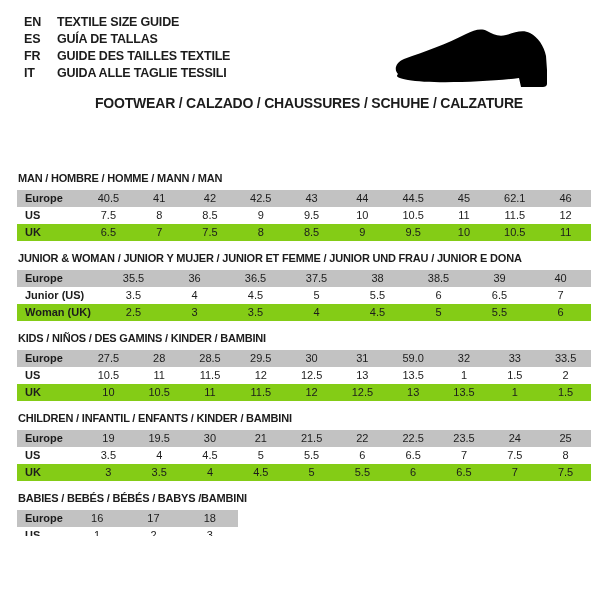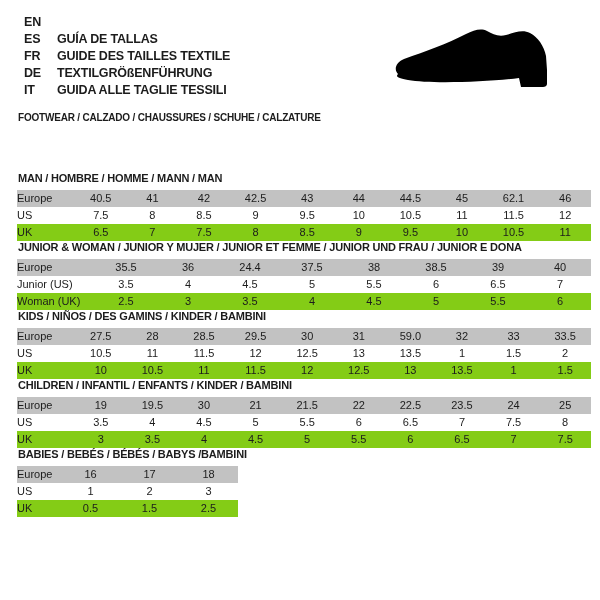--- a/index.html
+++ b/index.html
@@ -9,73 +9,70 @@
     background:#ffffff;
     font-family:"Liberation Sans", sans-serif;
     color:#1c1c1c;
     overflow:hidden;
   }
   
   .top{position:relative;padding-top:14px;height:113px;}
   .langs{margin-left:24px;}
   .lang-row{display:flex;font-weight:700;font-size:12.5px;line-height:17px;letter-spacing:-0.2px;}
   .lang-code{width:33px;flex:0 0 33px;}
-  .category{margin:13px 0 4px 18px;font-weight:700;font-size:10px;letter-spacing:-0.2px;}
+  .category{margin:13px 0 4px 18px;font-weight:700;font-size:14px;letter-spacing:-0.2px;text-align:center;}
   .shoe{position:absolute;top:24px;left:392px;width:180px;height:75px;}
   .shoe svg{display:block;width:100%;height:100%;}
   
   .sections{margin-top:45px;}
-  .section{}
+  .section{margin-bottom:11px;}
   .section-title{
     margin:0 0 5px 18px;
     font-size:11px;line-height:13px;font-weight:700;letter-spacing:-0.2px;
     white-space:nowrap;
   }
   table.size-table{
     border-collapse:collapse;border-spacing:0;
     table-layout:fixed;
     margin-left:17px;
     width:574px;
   }
   table.size-table.small{width:221px;}
   table.size-table td{
     height:17px;padding:0;
     font-size:11px;line-height:17px;
     text-align:center;vertical-align:middle;
     white-space:nowrap;
     font-weight:400;
   }
   table.size-table td.label{
-    text-align:left;width:58px;
+    text-align:left;padding-left:8px;width:58px;font-weight:bold;
   }
   table.size-table.wide-label td.label{width:78px;}
   table.size-table.small td.label{width:44px;}
   tr.head td{background:#c2c2c2;}
   tr.stripe td{background:#84cc16;}
 </style>
 </head>
 <body>
 
 <div class="page">
   <div class="top">
     <div class="langs">
         <div class="lang-row">
           <span class="lang-code">EN</span>
+          <span class="lang-text">TEXTILE SIZE GUIDE</span>
         </div>
         <div class="lang-row">
           <span class="lang-code">ES</span>
           <span class="lang-text">GUÍA DE TALLAS</span>
         </div>
         <div class="lang-row">
           <span class="lang-code">FR</span>
           <span class="lang-text">GUIDE DES TAILLES TEXTILE</span>
-        </div>
-        <div class="lang-row">
-          <span class="lang-code">DE</span>
-          <span class="lang-text">TEXTILGRÖßENFÜHRUNG</span>
         </div>
         <div class="lang-row">
           <span class="lang-code">IT</span>
           <span class="lang-text">GUIDA ALLE TAGLIE TESSILI</span>
         </div>
       </div>
     <div class="shoe">
       <svg viewBox="0 0 180 75" xmlns="http://www.w3.org/2000/svg" aria-hidden="true">
         <path fill="#000000" d="M6,50
           C2,46 3,39 12,35
@@ -142,21 +139,21 @@
         </table>
       </div>
       <div class="section">
         <div class="section-title">JUNIOR &amp; WOMAN / JUNIOR Y MUJER / JUNIOR ET FEMME / JUNIOR UND FRAU / JUNIOR E DONA</div>
         <table class="size-table wide-label">
           <tbody>
             <tr class="head">
               <td class="label">Europe</td>
               <td>35.5</td>
               <td>36</td>
-              <td>24.4</td>
+              <td>36.5</td>
               <td>37.5</td>
               <td>38</td>
               <td>38.5</td>
               <td>39</td>
               <td>40</td>
             </tr>
             <tr>
               <td class="label">Junior (US)</td>
               <td>3.5</td>
               <td>4</td>

